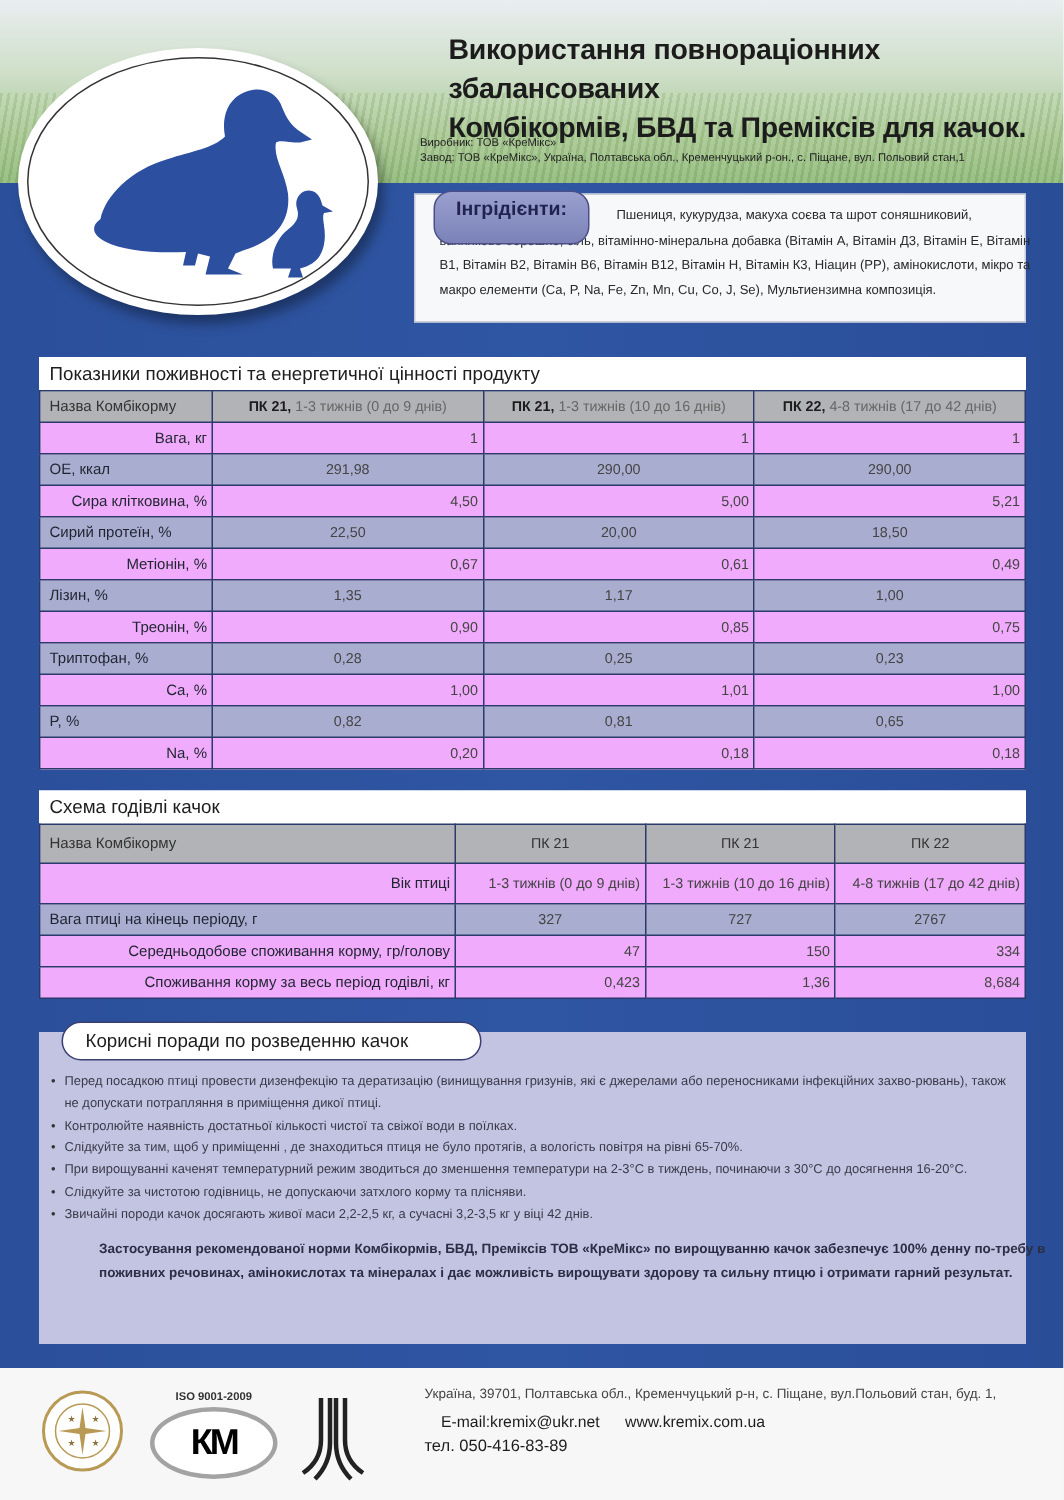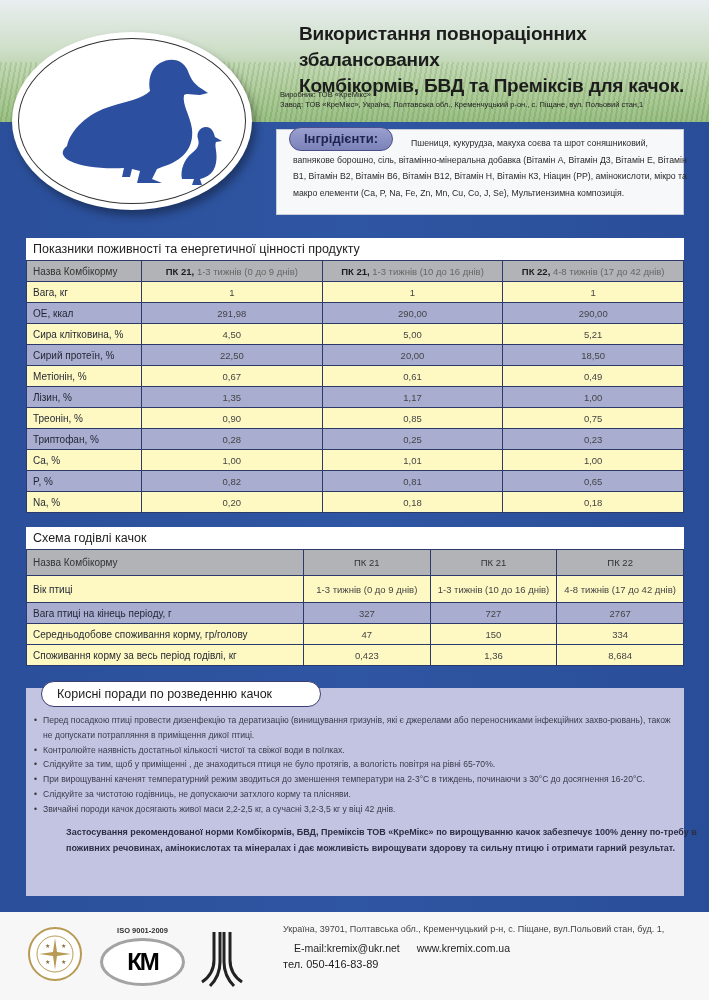--- a/index.html
+++ b/index.html
@@ -45,21 +45,21 @@
     content: ""; position: absolute; left: 6px; top: 6px; right: 6px; bottom: 6px;
     border: 1.5px solid #333; border-radius: 50%;
   }
   .duck-oval svg { position: relative; z-index: 1; }
   
   .ingredients {
     position: absolute; left: 276px; top: 129px; width: 408px; height: 86px;
     background: #f7f8fa; z-index: 2; border: 1px solid #c9ccd6;
   }
   .ing-pill {
-    position: absolute; left: 12px; top: -3px; width: 104px; height: 24px;
+    position: absolute; left: 12px; top: -3px; width: 104px; height: 36px;
     border-radius: 12px; background: linear-gradient(180deg,#9aa0cf,#7b82b8);
     border: 1px solid #4a4f88;
     font-weight: bold; font-size: 13px; color: #1e2350; text-align: center; line-height: 22px;
   }
   .ing-text {
     position: absolute; left: 16px; top: 5px; width: 396px;
     font-size: 8.7px; line-height: 16.5px; color: #2a2a2a; text-indent: 118px;
   }
   
   .panel {
@@ -70,21 +70,21 @@
     font-size: 12.5px; color: #1d1d1d; background: #fff;
   }
   table { border-collapse: collapse; width: 100%; table-layout: fixed; }
   td, th {
     border: 1px solid #2b3a6b; height: 21px; font-size: 9.5px;
     text-align: center; color: #444; font-weight: normal; padding: 0 3px;
   }
   td.lbl, th.lbl { text-align: left; color: #1f2430; padding-left: 6px; font-size: 10px; }
   tr.hdr th { background: #b2b3b6; color: #333; }
   tr.hdr th b { color: #1c1c1c; font-weight: bold; }
-  tr.light td { background: #fef9c3; }
+  tr.light td { background: #f0abfc; text-align: right; }
   tr.dark td { background: #a9aed1; }
   tr.hdr th .sub { color: #666; }
   
   .tips {
     position: absolute; left: 26px; top: 688px; width: 658px; height: 208px;
     background: #c3c4e2; z-index: 2;
   }
   .tips-pill {
     position: absolute; left: 15px; top: -7px; width: 280px; height: 26px;
     border-radius: 13px; background: #fff; border: 1px solid #3a3f72;

